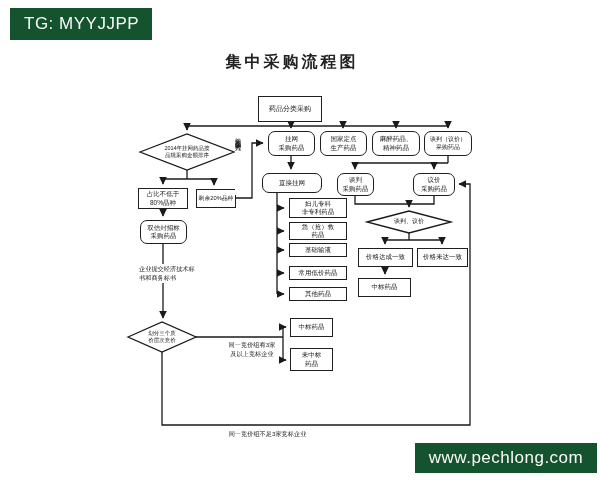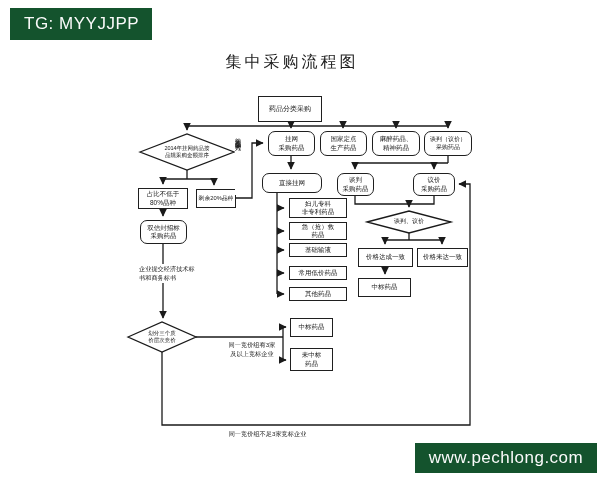--- a/index.html
+++ b/index.html
@@ -9,21 +9,21 @@
     overflow:hidden;
   }
   .wm{
     position:absolute;background:#14532d;color:#fafafa;
     display:flex;align-items:center;font-size:17px;letter-spacing:0.5px;
   }
   #wm-tl{left:10px;top:8px;width:128px;height:32px;padding-left:14px;}
   #wm-br{left:415px;top:443px;width:182px;height:30px;justify-content:center;}
   .title{
     position:absolute;left:192px;top:52px;width:200px;text-align:center;
-    font-size:16px;font-weight:normal;letter-spacing:3px;color:#222;
+    font-size:16px;font-weight:bold;letter-spacing:3px;color:#222;
   }
   svg.flow{position:absolute;left:0;top:0;}
   .node{
     position:absolute;background:#fff;border:1.6px solid #1f1f1f;
     display:flex;flex-direction:column;align-items:center;justify-content:center;
     font-size:6.5px;line-height:1.25;text-align:center;box-sizing:border-box;
     white-space:nowrap;
   }
   .rounded{border-radius:7px;border-width:1.3px;}
   .dtext{

